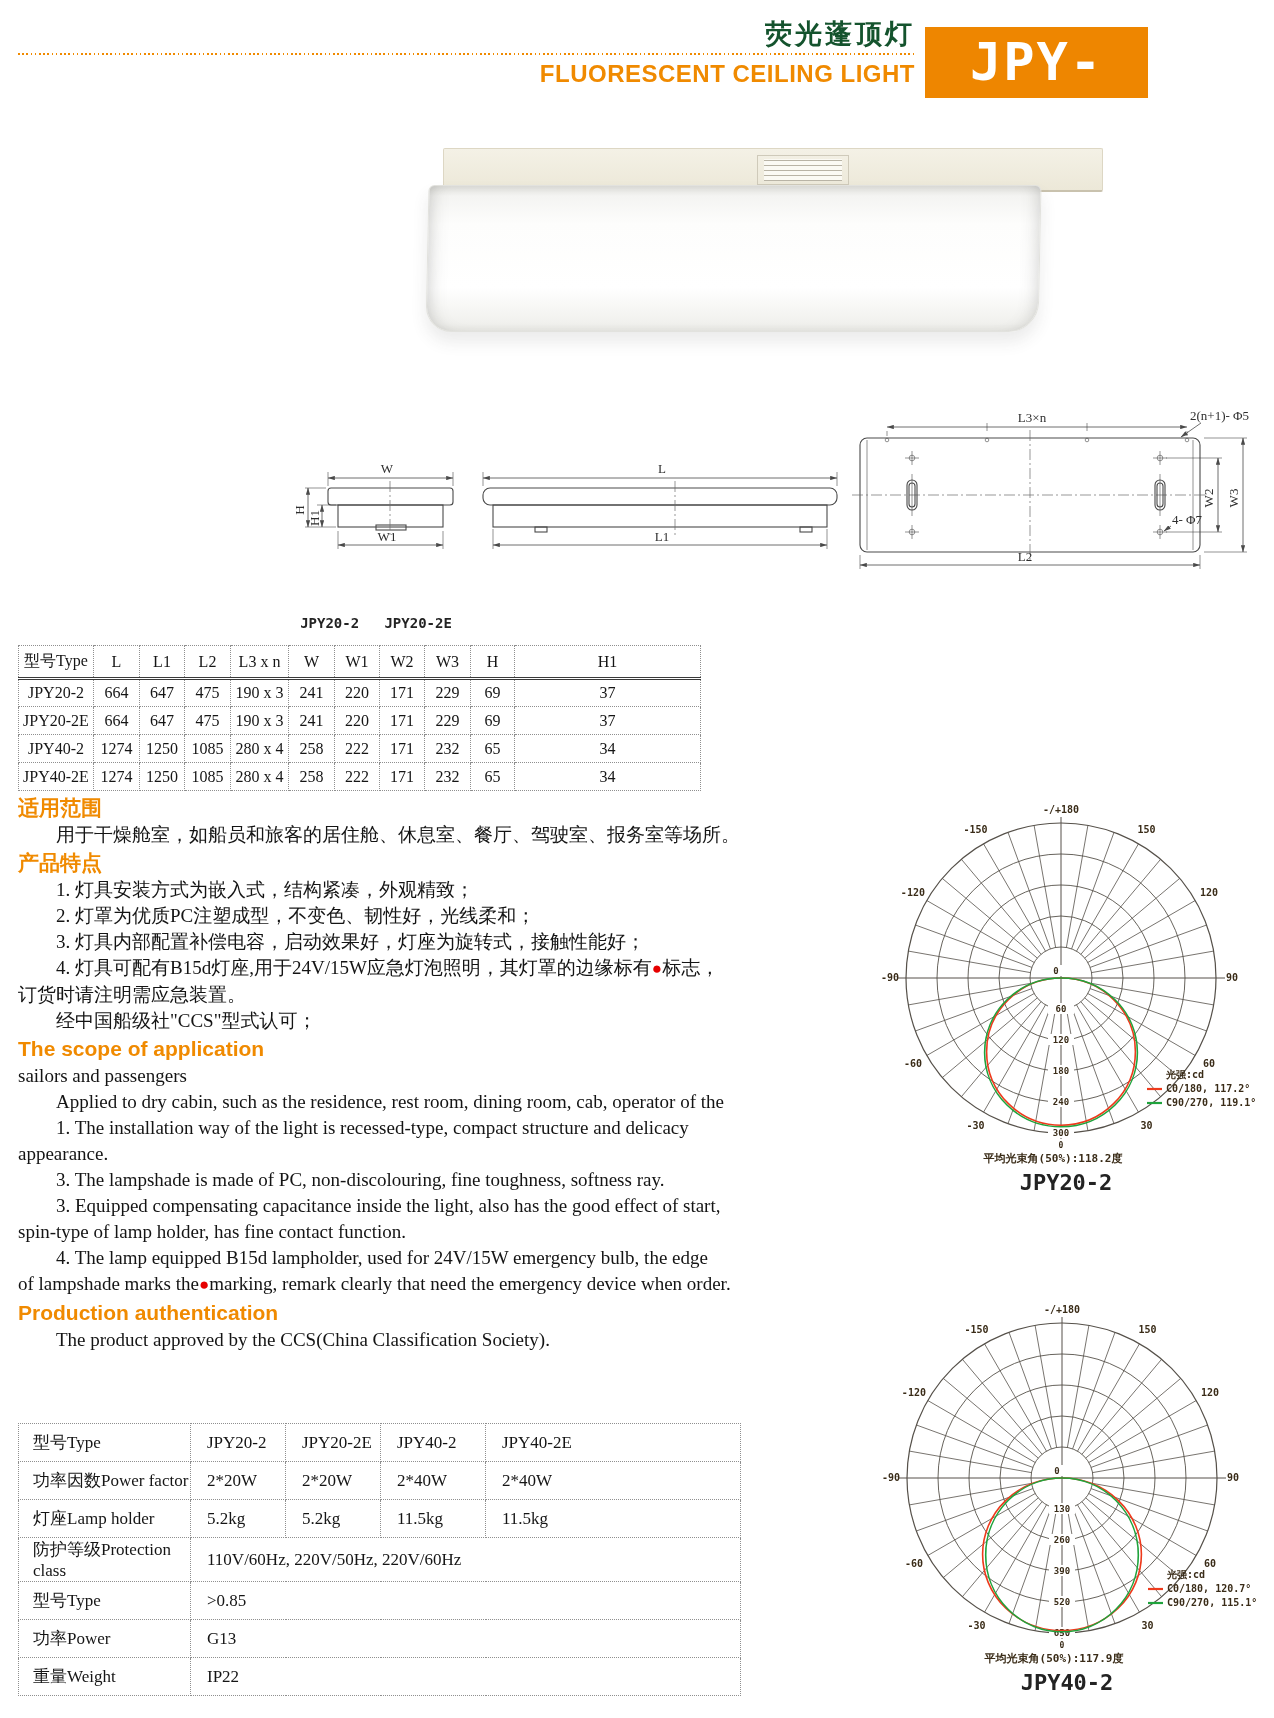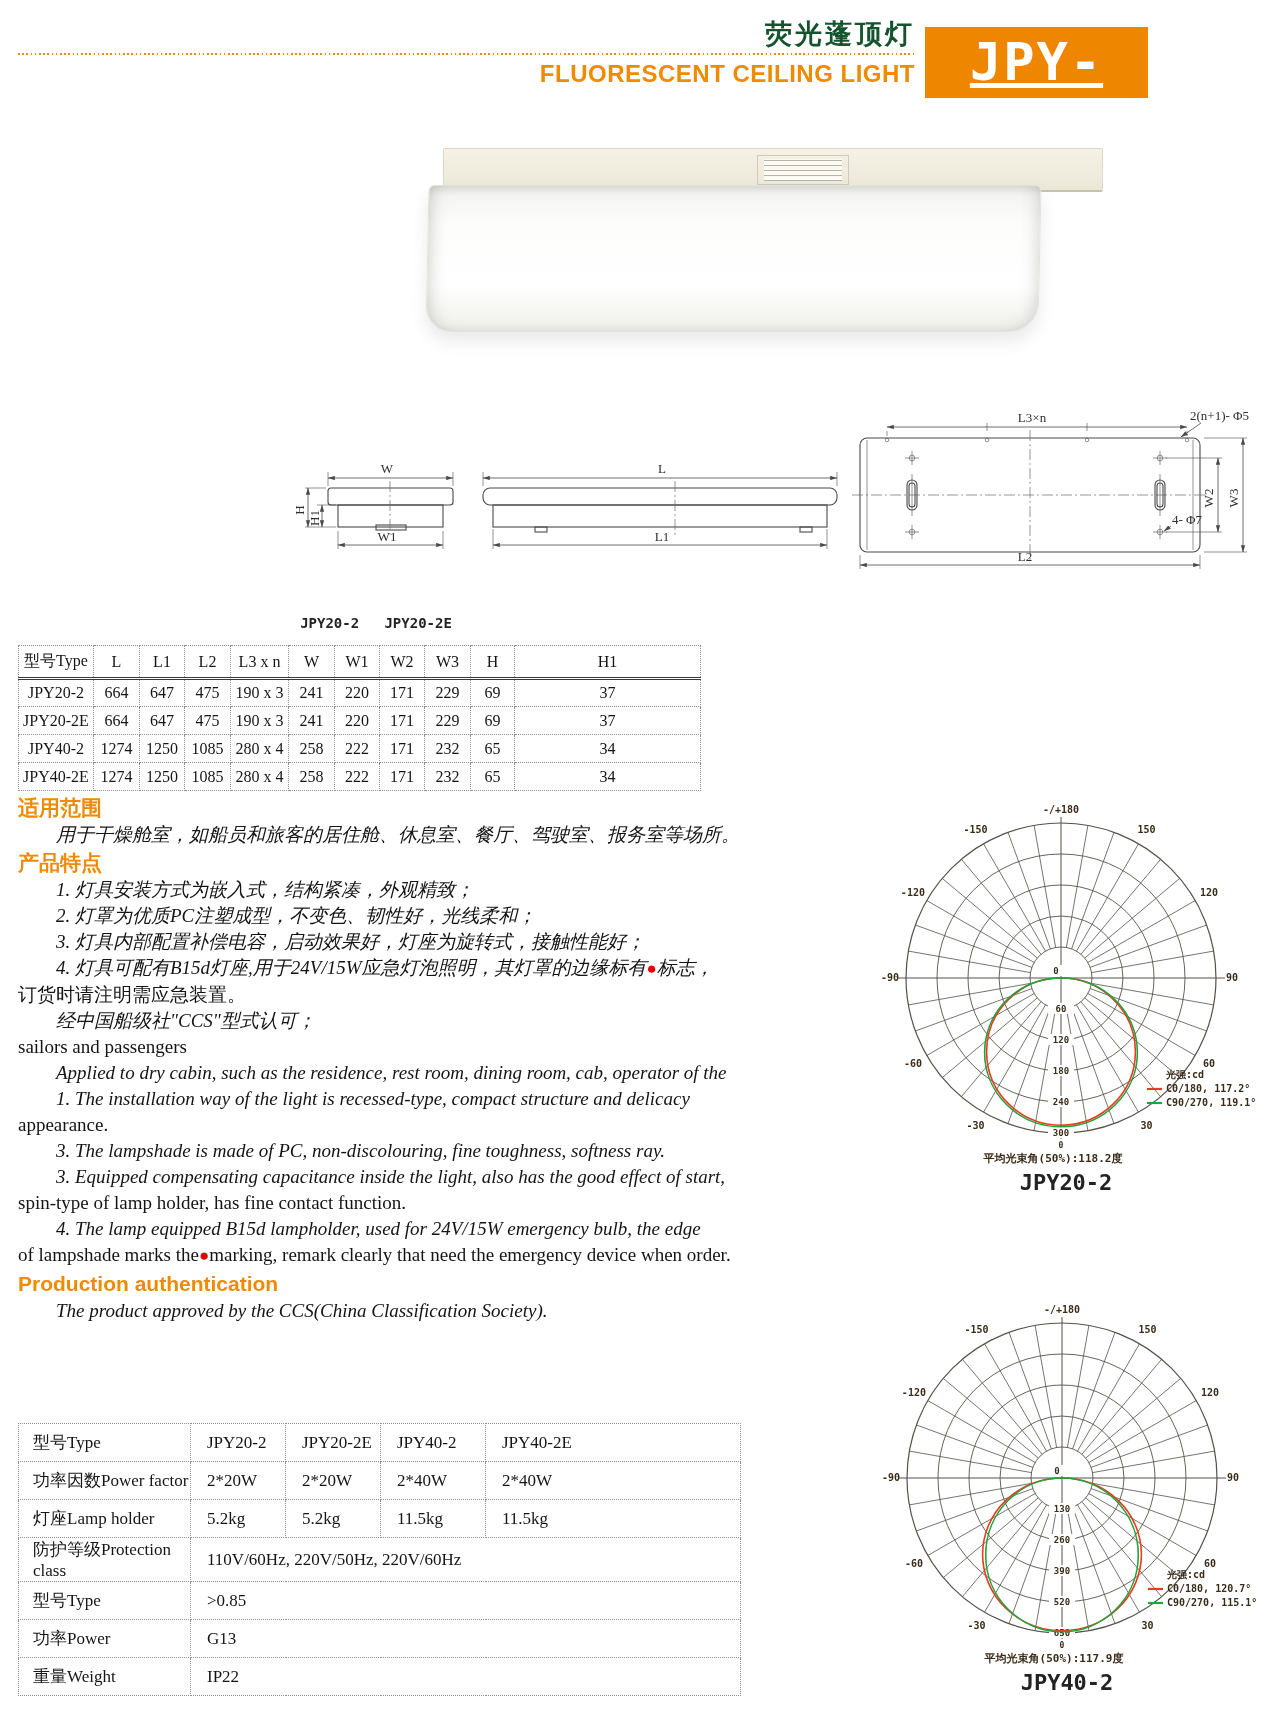--- a/index.html
+++ b/index.html
@@ -9,21 +9,21 @@
   .abs { position:absolute; }
 
   
   .header-titles { left:18px; top:18px; width:897px; text-align:right; }
   .title-cn { font:bold 27px/32px "Liberation Sans", sans-serif; color:#14532d; letter-spacing:3px; }
   .dotted-rule { height:3px; margin:3px 0 4px 0;
     background-image:repeating-linear-gradient(90deg,#F08A00 0 1.6px, transparent 1.6px 4.2px);
     background-size:100% 2.4px; background-repeat:no-repeat; background-position:0 50%; }
   .title-en { font:bold 24px/28px "Liberation Sans", sans-serif; color:#F08A00; letter-spacing:0.5px; }
   .model-badge { left:925px; top:27px; width:223px; height:71px; background:#EE8600;
-    color:#fff; font:bold 52px/71px "DejaVu Sans Mono", monospace; text-align:center; letter-spacing:2px;text-decoration:underline; }
+    color:#fff; font:bold 52px/71px "DejaVu Sans Mono", monospace; text-align:center; letter-spacing:2px; }
 
   
   .photo-plate { left:443px; top:148px; width:660px; height:44px; background:linear-gradient(180deg,#f4f1e6,#ece8d8);
     border:1px solid #ddd7c4; border-bottom:2px solid #c9c2ae; border-radius:2px; }
   .photo-sticker { left:757px; top:155px; width:92px; height:30px; background:#fbfaf4; border:1px solid #cfcaba;
     background-image:repeating-linear-gradient(180deg, transparent 0 4px, #b9b4a6 4px 5px); background-clip:content-box; padding:3px 6px; }
   .photo-shade { left:427px; top:185px; width:613px; height:147px;
     background:linear-gradient(180deg,#dededa 0,#f4f4f2 10px,#fdfdfc 38px,#ffffff 70%,#f1f1ee 94%,#e7e7e3 100%);
     border:1px solid #e2e2de; border-radius:6px 6px 30px 26px; transform:skewX(-1.2deg);
     box-shadow:0 10px 16px rgba(60,60,55,.10), inset 14px 0 18px -14px rgba(90,90,85,.35), inset -14px 0 18px -14px rgba(90,90,85,.3); }
@@ -50,21 +50,21 @@
   .spec-table { left:18px; top:1423px; width:722px; }
   .spec-table td { border:1px dotted #8f8f8f; vertical-align:middle; font:17px "Liberation Serif", serif;
     text-align:left; padding-left:16px; }
   .spec-table tr { height:38px; }
   .spec-table td.rowlabel { padding-left:14px; }
 
   
   .text-sections { left:18px; top:793px; width:748px; }
   .h-cn, .h-en { font:bold 21px/29px "Liberation Sans", sans-serif; color:#F08A00; }
   .p { font:19px/26px "Liberation Serif", serif; color:#141414; }
-  .p.indent { padding-left:38px;font-style:italic; }
+  .p.indent { padding-left:38px; }
   .red-dot { color:#e60000; font-size:17px; }
 
   
   .polar-svg { width:432px; height:470px; overflow:visible; }
   #polar0 { left:839px; top:738px; }
   #polar1 { left:840px; top:1238px; }
   .polar-svg text { font-family:"DejaVu Sans Mono", monospace; }
   .model-font { font-family:"DejaVu Sans Mono", monospace; font-weight:bold; fill:#232323; }
 </style>
 </head>
@@ -257,20 +257,21 @@
 <div class="abs text-sections">
     <div class="h-cn">适用范围</div>
     <div class="p indent"><span>用于干燥舱室，如船员和旅客的居住舱、休息室、餐厅、驾驶室、报务室等场所。</span></div>
     <div class="h-cn">产品特点</div>
     <div class="p indent"><span>1. 灯具安装方式为嵌入式，结构紧凑，外观精致；</span></div>
     <div class="p indent"><span>2. 灯罩为优质PC注塑成型，不变色、韧性好，光线柔和；</span></div>
     <div class="p indent"><span>3. 灯具内部配置补偿电容，启动效果好，灯座为旋转式，接触性能好；</span></div>
     <div class="p indent"><span>4. 灯具可配有B15d灯座,用于24V/15W应急灯泡照明，其灯罩的边缘标有</span><span class="red-dot">●</span><span>标志，</span></div>
     <div class="p"><span>订货时请注明需应急装置。</span></div>
     <div class="p indent"><span>经中国船级社"CCS"型式认可；</span></div>
+    <div class="h-en">The scope of application</div>
     <div class="p"><span>sailors and passengers</span></div>
     <div class="p indent"><span>Applied to dry cabin, such as the residence, rest room, dining room, cab, operator of the</span></div>
     <div class="p indent"><span>1. The installation way of the light is recessed-type, compact structure and delicacy</span></div>
     <div class="p"><span>appearance.</span></div>
     <div class="p indent"><span>3. The lampshade is made of PC, non-discolouring, fine toughness, softness ray.</span></div>
     <div class="p indent"><span>3. Equipped compensating capacitance inside the light, also has the good effect of start,</span></div>
     <div class="p"><span>spin-type of lamp holder, has fine contact function.</span></div>
     <div class="p indent"><span>4. The lamp equipped B15d lampholder, used for 24V/15W emergency bulb, the edge</span></div>
     <div class="p"><span>of lampshade marks the</span><span class="red-dot">●</span><span>marking, remark clearly that need the emergency device when order.</span></div>
     <div class="h-en">Production authentication</div>

